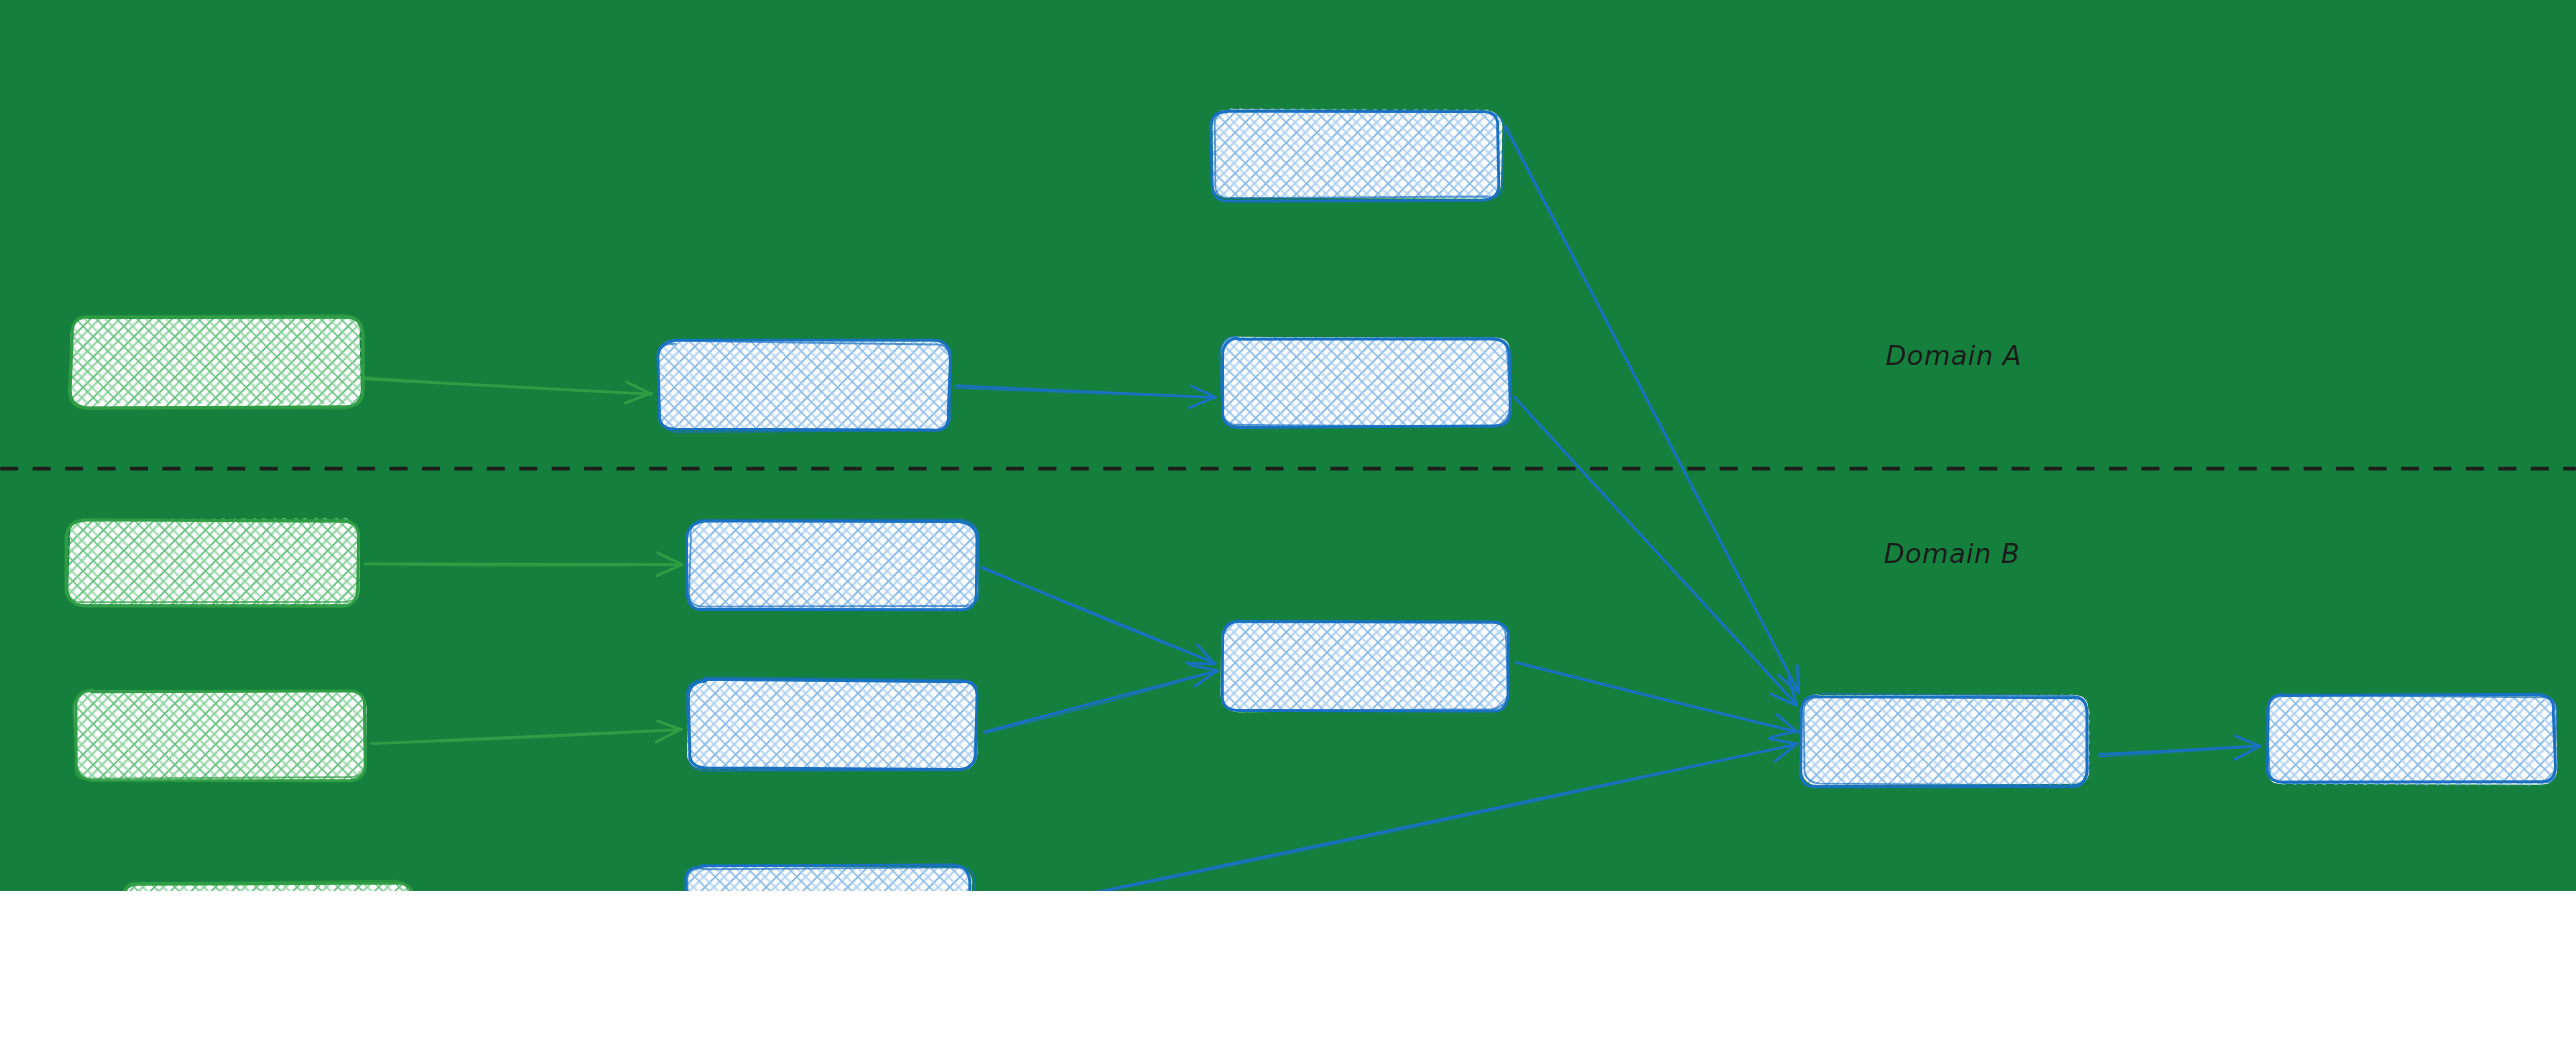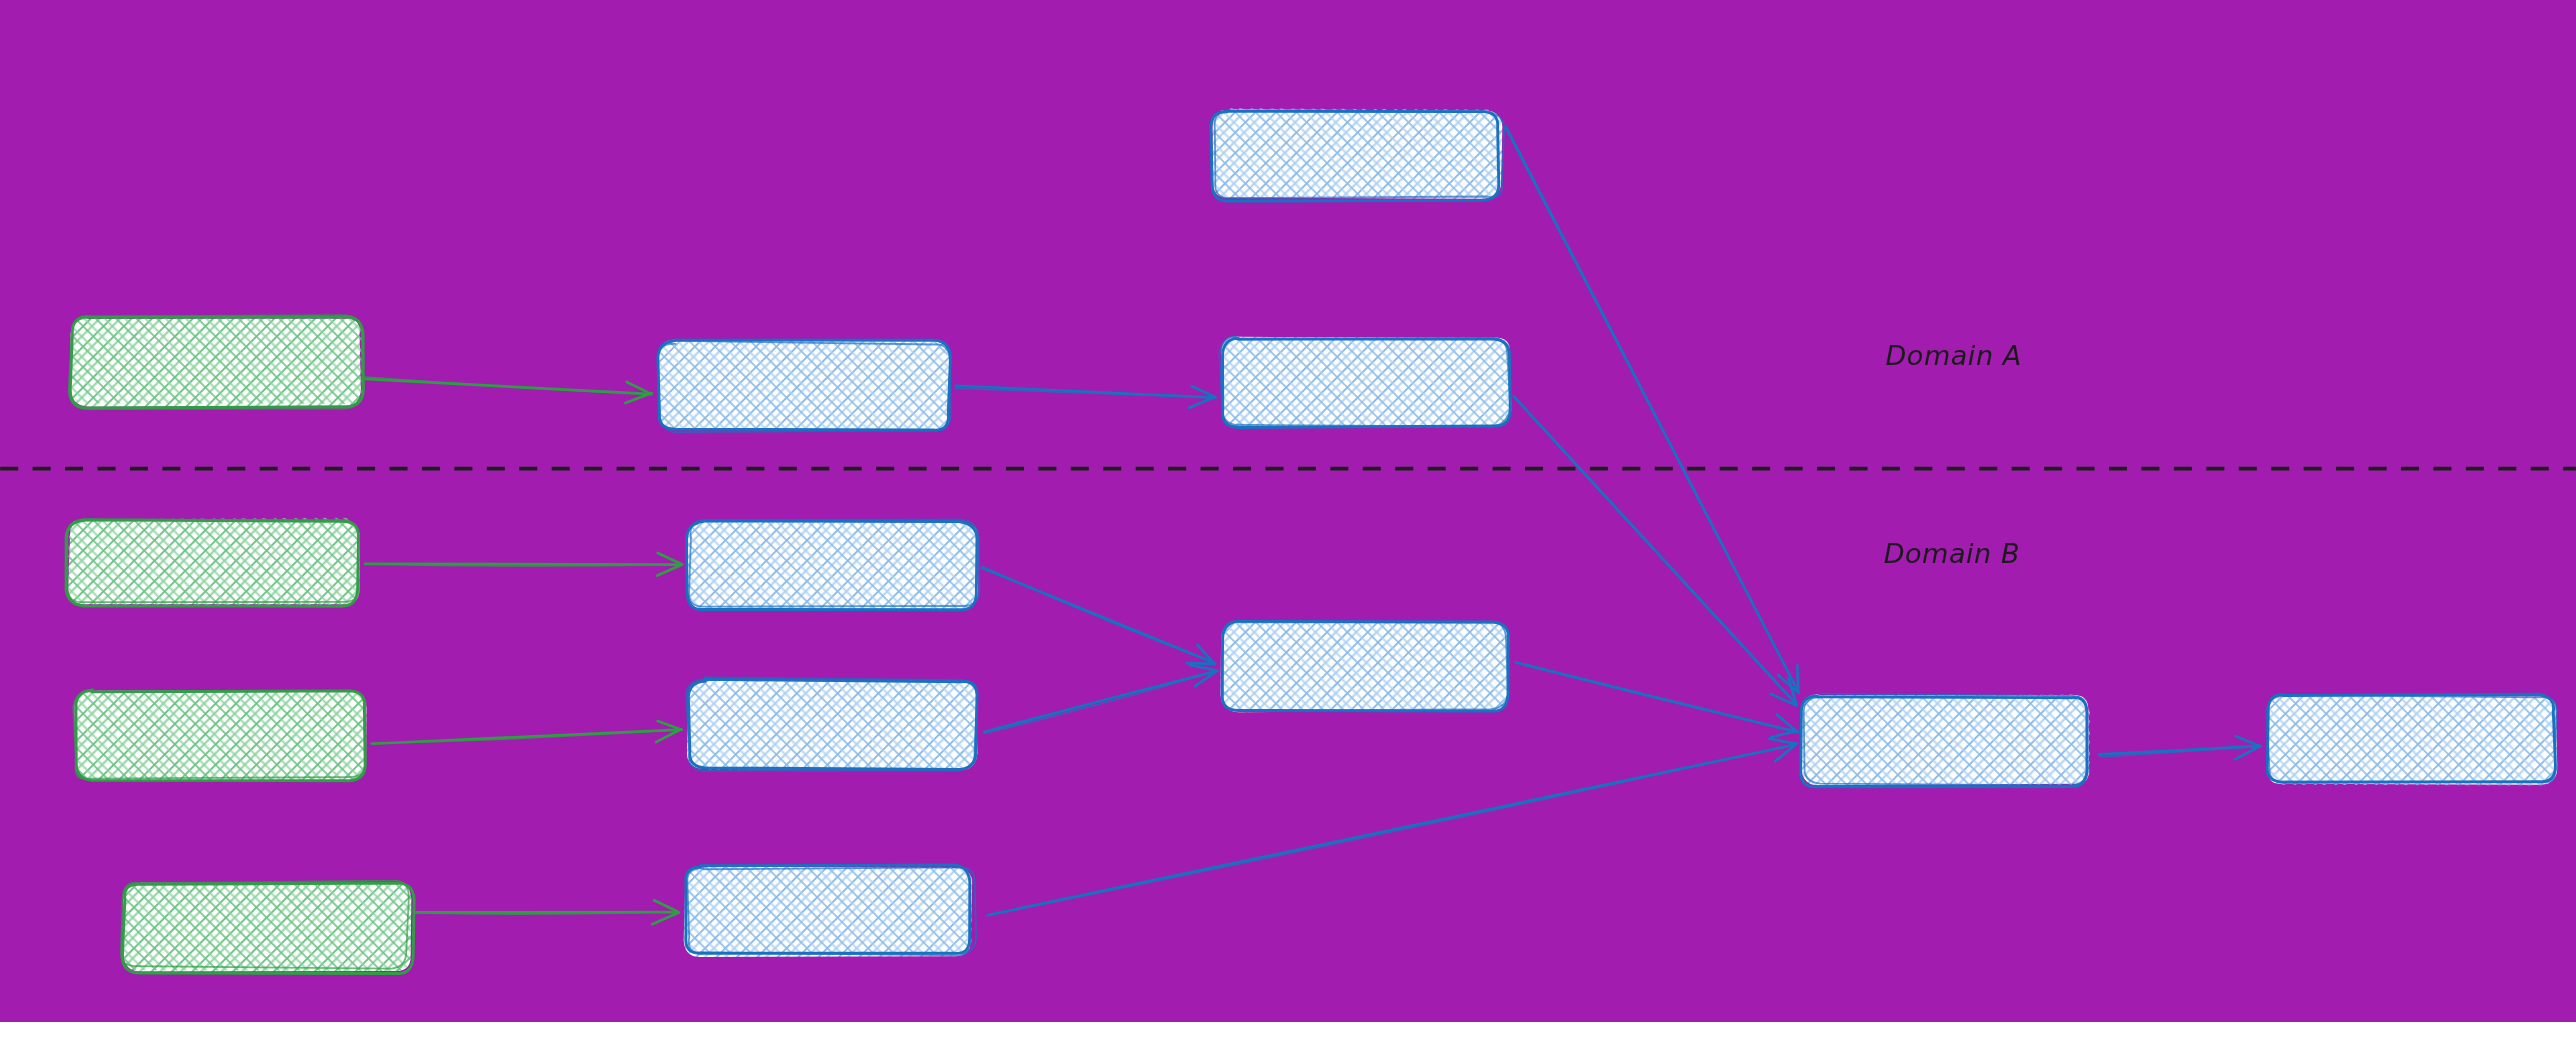--- a/index.html
+++ b/index.html
@@ -6,22 +6,22 @@
     margin: 0;
     padding: 0;
     background: #ffffff;
   }
   body {
     font-family: "DejaVu Sans", sans-serif;
   }
   #canvas-wrap {
     position: relative;
     width: 2576px;
-    height: 1022px;
-    background: #a21caf;
+    height: 891px;
+    background: #15803d;
     overflow: hidden;
   }
   #diagram-svg {
     position: absolute;
     left: 0;
     top: 0;
     width: 2576px;
     height: 1049px;
     display: block;
   }

